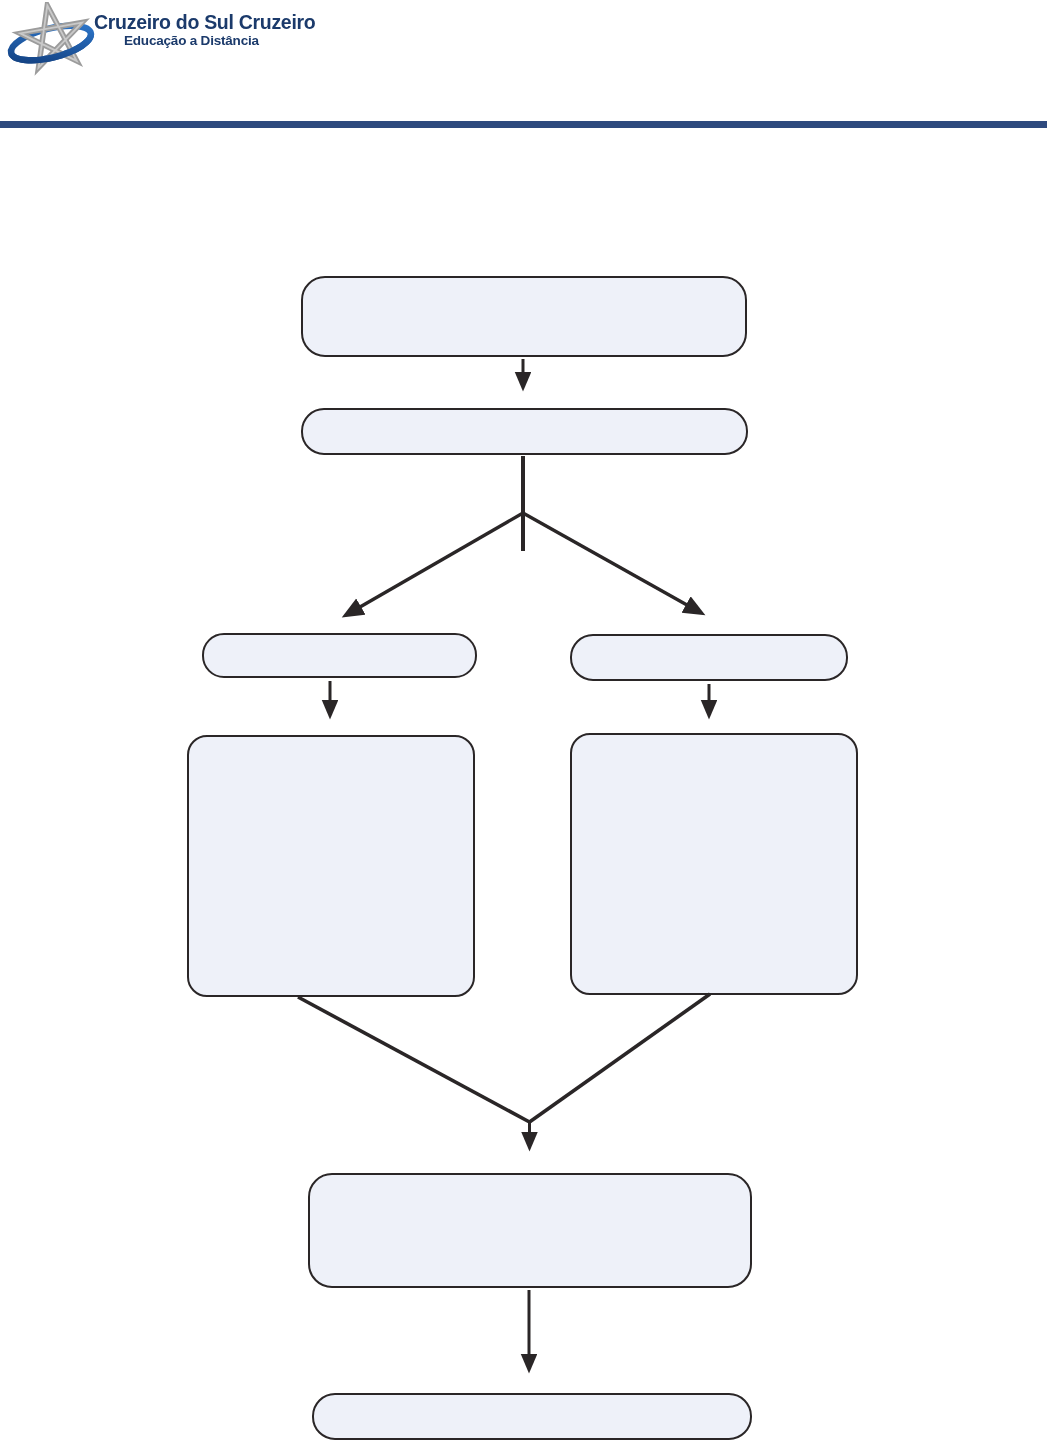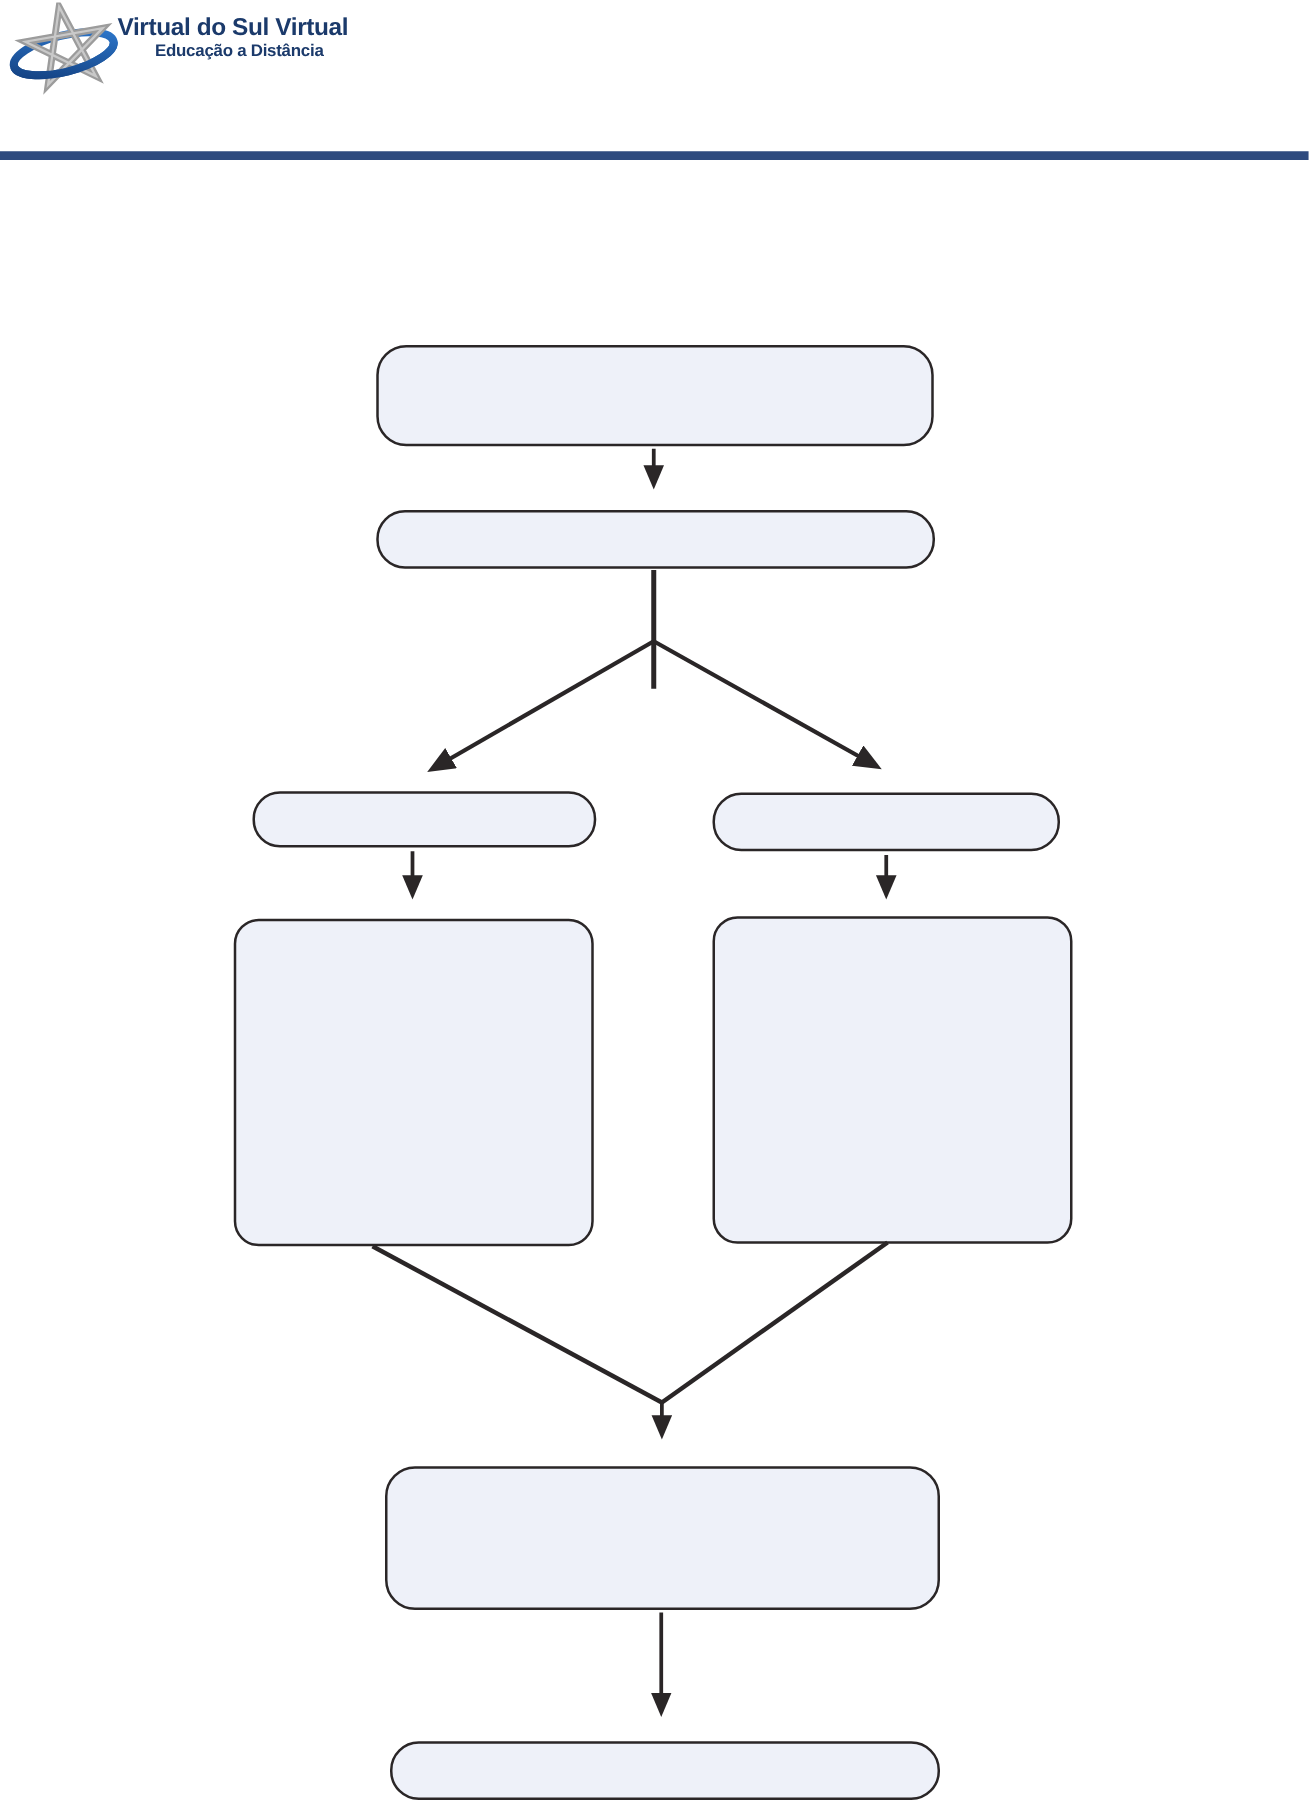--- a/index.html
+++ b/index.html
@@ -60,21 +60,21 @@
         </clipPath>
       </defs>
 
       <ellipse cx="45" cy="41" rx="41" ry="14.5" transform="rotate(-14 45 41)" fill="none" stroke="url(#ringGrad)" stroke-width="6.5"></ellipse>
 
       <path d="M41.3,3.5 L70.7,58.9 L14.3,31.4 L76.1,20.5 L32.5,65.7 Z" fill="none" stroke="#9c9c9c" stroke-width="5.5" stroke-linejoin="miter"></path>
       <path d="M41.3,3.5 L70.7,58.9 L14.3,31.4 L76.1,20.5 L32.5,65.7 Z" fill="none" stroke="#c9c9c9" stroke-width="1.8" stroke-linejoin="miter"></path>
 
       <ellipse cx="45" cy="41" rx="41" ry="14.5" transform="rotate(-14 45 41)" fill="none" stroke="url(#ringGrad)" stroke-width="6.5" clip-path="url(#ringFront)"></ellipse>
     </svg>
-    <div class="logo-title">Virtual do Sul Virtual</div>
+    <div class="logo-title">Cruzeiro do Sul Cruzeiro</div>
     <div class="logo-subtitle">Educação a Distância</div>
   </div>
 
   <div class="header-rule"></div>
 
   <div class="node n-top"></div>
   <div class="node n-second"></div>
   <div class="node n-pill-left"></div>
   <div class="node n-pill-right"></div>
   <div class="node n-big-left"></div>

